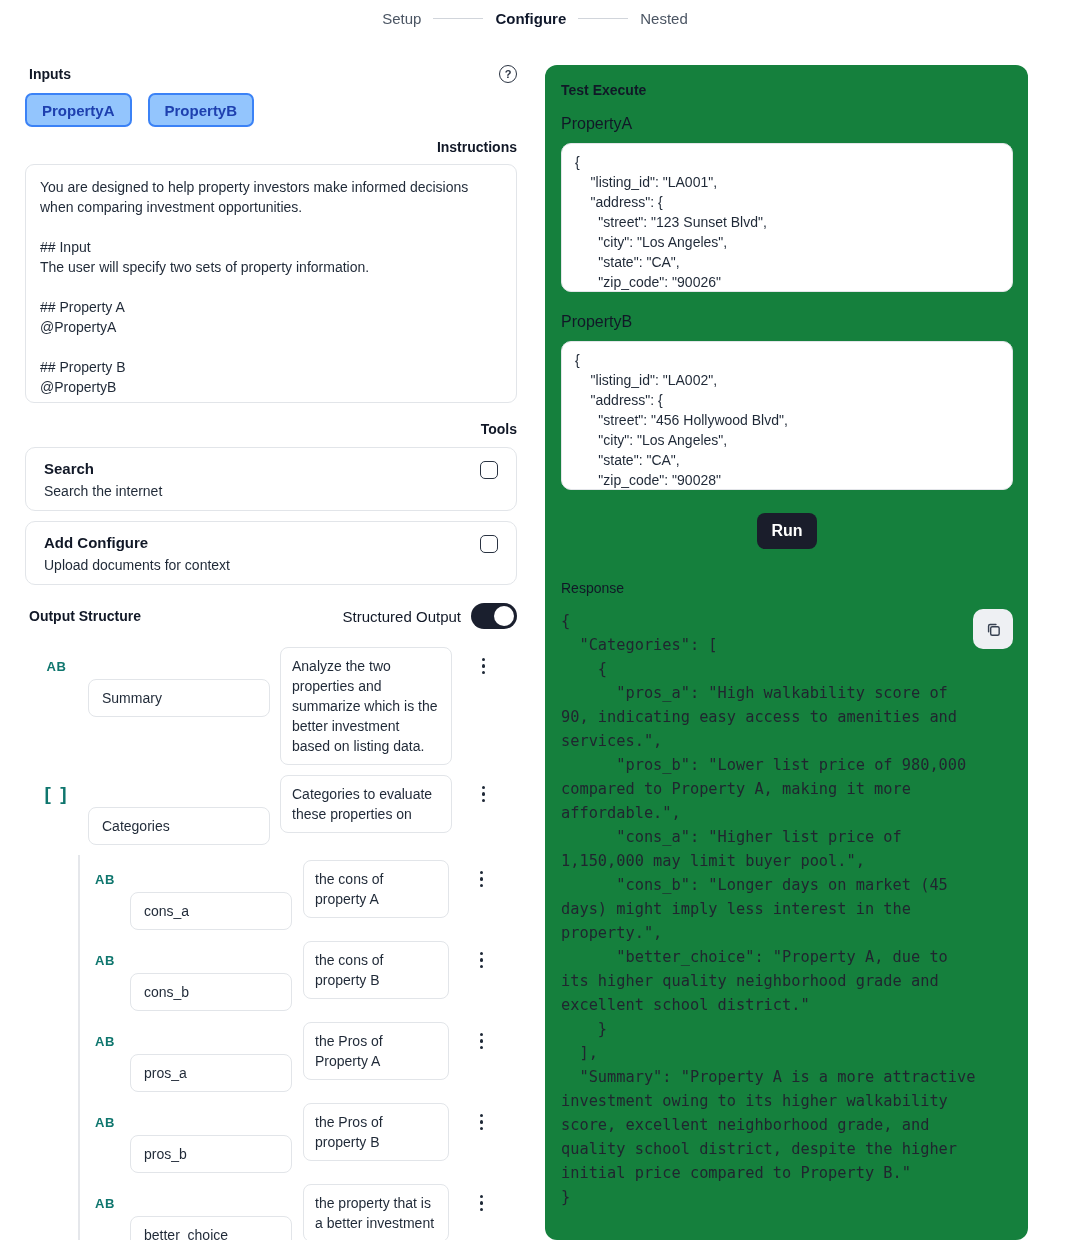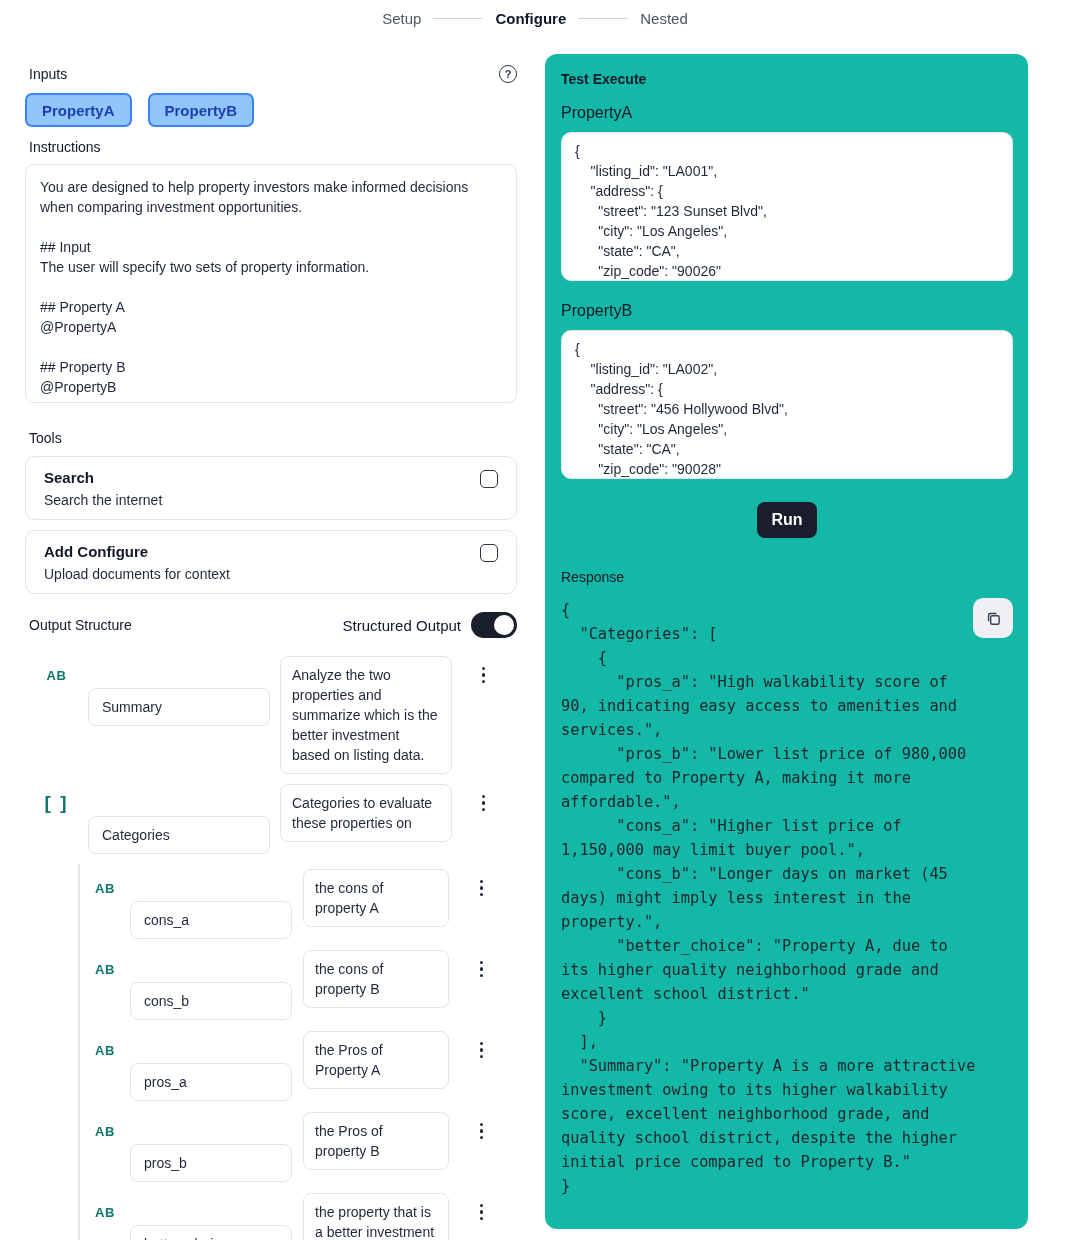--- a/index.html
+++ b/index.html
@@ -8,31 +8,31 @@
   #app { position: relative; width: 1070px; height: 1240px; background: #fff; overflow: hidden; }
 
   
   .stepper { position: absolute; top: 10px; left: 0; width: 100%; display: flex; align-items: center; justify-content: center; gap: 12px; }
   .step { font-size: 15px; color: #4b5563; background: none; border: none; font-family: inherit; cursor: pointer; }
   .step.active { color: #0f172a; font-weight: 700; }
   .step-line { width: 50px; height: 1px; background: #d1d5db; }
 
   
   .left { position: absolute; left: 25px; top: 63px; width: 492px; }
-  .section-label { font-size: 14px; color: #111827; font-weight: 400; }
+  .section-label { font-size: 14px; color: #111827; font-weight: 700; text-align: right; }
   .inputs-header { display: flex; align-items: center; justify-content: space-between; height: 22px; margin-bottom: 8px; padding-left: 4px; }
   .help-btn { width: 18px; height: 18px; border: 1.6px solid #2a3342; border-radius: 50%; background: none; color: #2a3342; font-size: 11px; font-weight: 700; line-height: 14px; text-align: center; cursor: pointer; padding: 0; }
 
   .chips { display: flex; gap: 16px; margin-bottom: 12px; }
   .chip { height: 34px; padding: 0 15px; background: #93c5fd; border: 2px solid #3b82f6; border-radius: 7px; color: #1e40af; font-weight: 700; font-size: 15px; font-family: inherit; cursor: pointer; }
 
   .instructions-label { padding-left: 4px; height: 18px; margin-bottom: 7px; }
   textarea.instructions { width: 492px; height: 239px; border: 1px solid #e2e5e9; border-radius: 9px; padding: 12px 14px; font-family: inherit; font-size: 14px; line-height: 20px; color: #1f2937; resize: none; overflow: hidden; background: #fff; }
 
-  .tools-label { padding-left: 4px; margin-top: 23px; height: 18px; margin-bottom: 8px; }
+  .tools-label { padding-left: 4px; margin-top: 14px; height: 18px; margin-bottom: 8px; }
   .tool-card { width: 492px; height: 64px; border: 1px solid #e2e5e9; border-radius: 10px; background: #fff; display: flex; justify-content: space-between; padding: 10px 18px 10px 18px; margin-bottom: 10px; }
   .tool-title { font-size: 15px; font-weight: 700; color: #111827; line-height: 22px; }
   .tool-desc { font-size: 14px; color: #1f2937; line-height: 22px; }
   .checkbox { width: 18px; height: 18px; border: 1.6px solid #2a3342; border-radius: 5px; background: #fff; margin-top: 3px; cursor: pointer; flex: none; }
 
   .output-header { display: flex; align-items: center; justify-content: space-between; margin-top: 17px; height: 28px; margin-bottom: 17px; padding-left: 4px; }
   .so-wrap { display: flex; align-items: center; gap: 10px; }
   .so-label { font-size: 15px; color: #111827; }
   .toggle { width: 46px; height: 26px; border-radius: 13px; background: #1a1f2e; border: none; position: relative; cursor: pointer; flex: none; }
   .toggle .knob { position: absolute; top: 3px; right: 3px; width: 20px; height: 20px; border-radius: 50%; background: #fff; }
@@ -53,21 +53,21 @@
   .nested .frow { margin-bottom: 11px; }
   .nested .ftype { width: 50px; }
   .nested input.fname { width: 162px; }
   .nested textarea.fdesc { width: 146px; margin-left: 11px; }
   .nested .kebab { margin-right: 30px; }
 
   .add-nested-wrap { display: flex; justify-content: center; margin-top: 12px; }
   .add-nested { height: 36px; padding: 0 21px; background: #f1f3f5; border: none; border-radius: 8px; font-family: inherit; font-size: 14px; font-weight: 500; color: #111827; cursor: pointer; }
 
   
-  .right { position: absolute; left: 545px; top: 54px; width: 483px; height: 1175px; background: #14b8a6; border-radius: 12px; padding: 17px 15px 0 16px; }
+  .right { position: absolute; left: 545px; top: 65px; width: 483px; height: 1175px; background: #15803d; border-radius: 12px; padding: 17px 15px 0 16px; }
   .te-title { font-size: 14px; font-weight: 700; color: #111827; }
   .prop-label { font-size: 16px; color: #111827; margin-top: 17px; margin-bottom: 10px; }
   textarea.json-box { width: 452px; height: 149px; background: #fff; border: 1px solid #e3e5e9; border-radius: 10px; padding: 8px 13px; font-family: inherit; font-size: 14px; line-height: 20px; color: #1f2937; resize: none; overflow: hidden; white-space: pre; }
   .run-wrap { display: flex; justify-content: center; margin-top: 19px; }
   .run-btn { width: 60px; height: 36px; background: #1a1d2b; color: #fff; border: none; border-radius: 8px; font-family: inherit; font-size: 16px; font-weight: 700; cursor: pointer; }
   .response-label { font-size: 14px; font-weight: 500; color: #111827; margin-top: 31px; }
   .response-wrap { position: relative; margin-top: 13px; }
   pre.response { font-family: "DejaVu Sans Mono", monospace; font-size: 15.3px; line-height: 24px; color: #20262f; white-space: pre-wrap; word-break: normal; overflow-wrap: normal; width: 46ch; }
   .copy-btn { position: absolute; top: 0; right: 0; width: 40px; height: 40px; background: #eef0f3; border: none; border-radius: 10px; display: flex; align-items: center; justify-content: center; cursor: pointer; }
 </style>

